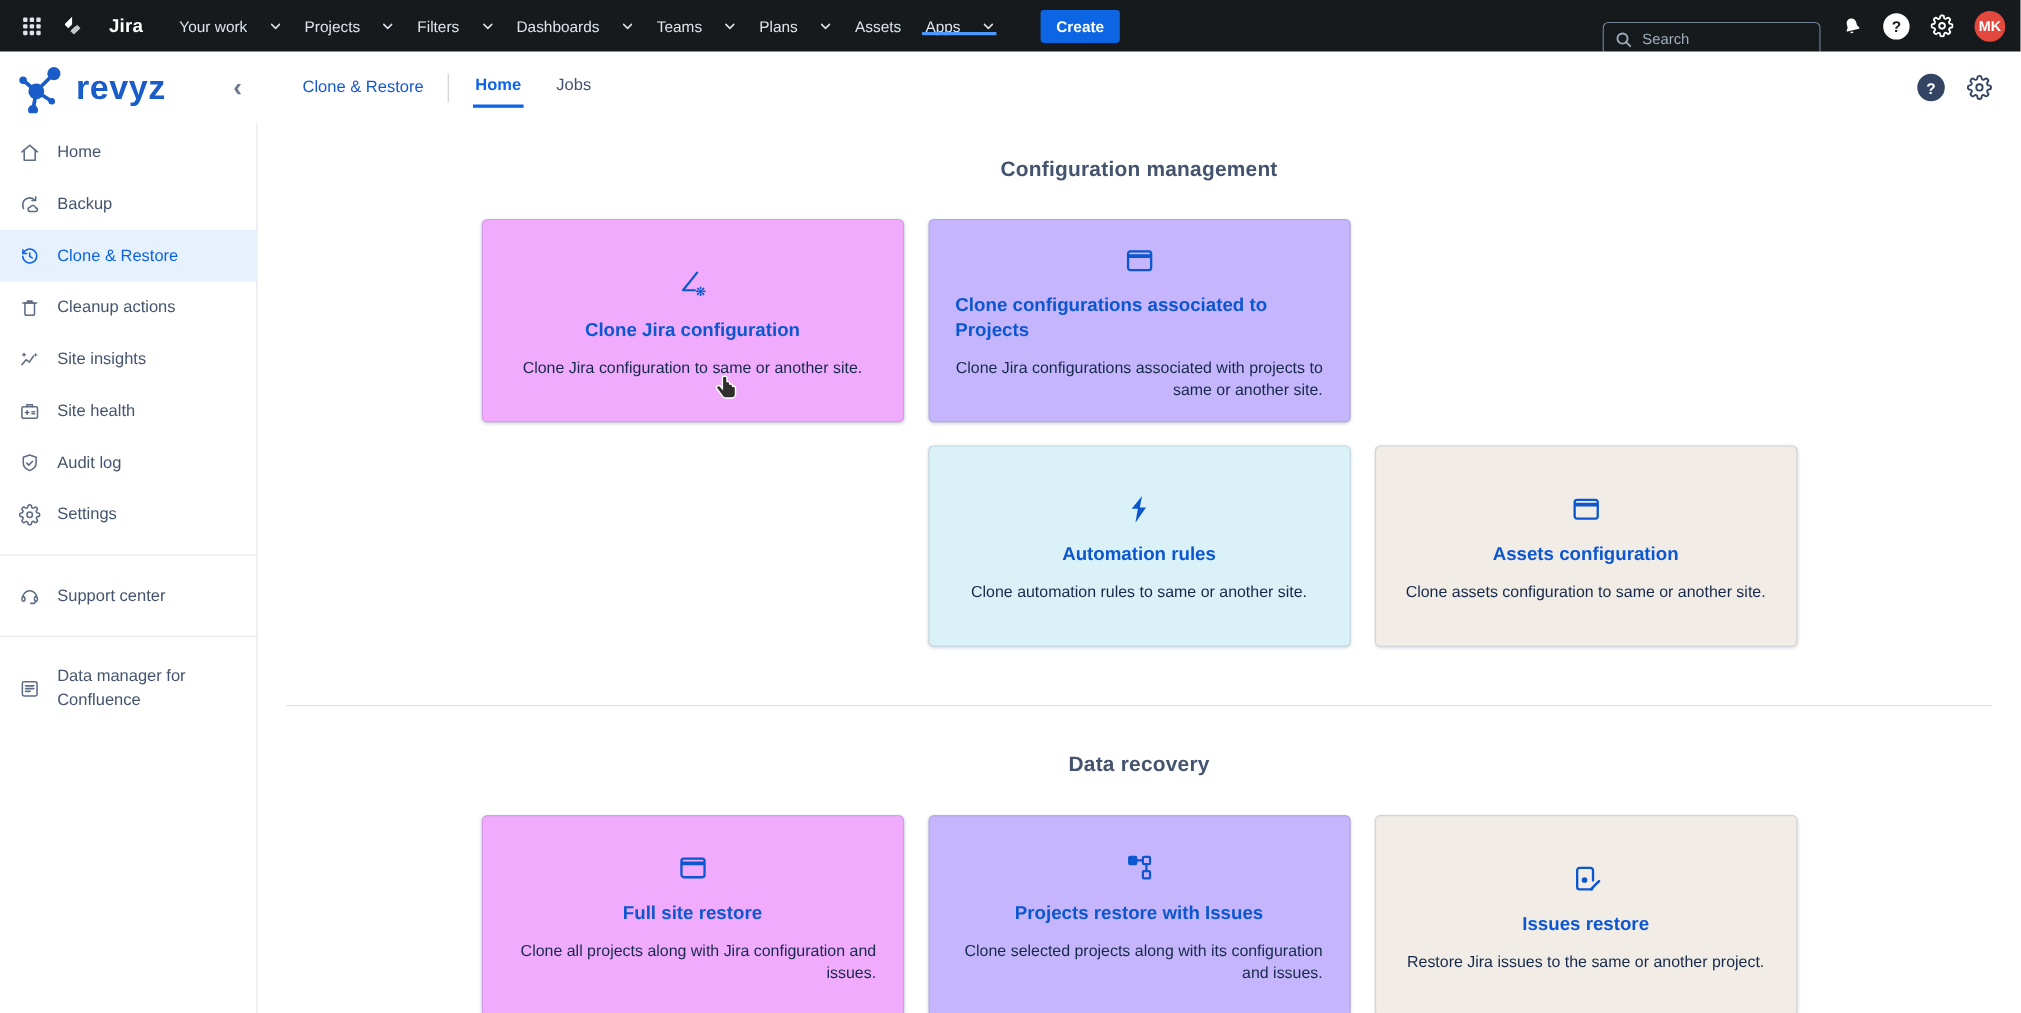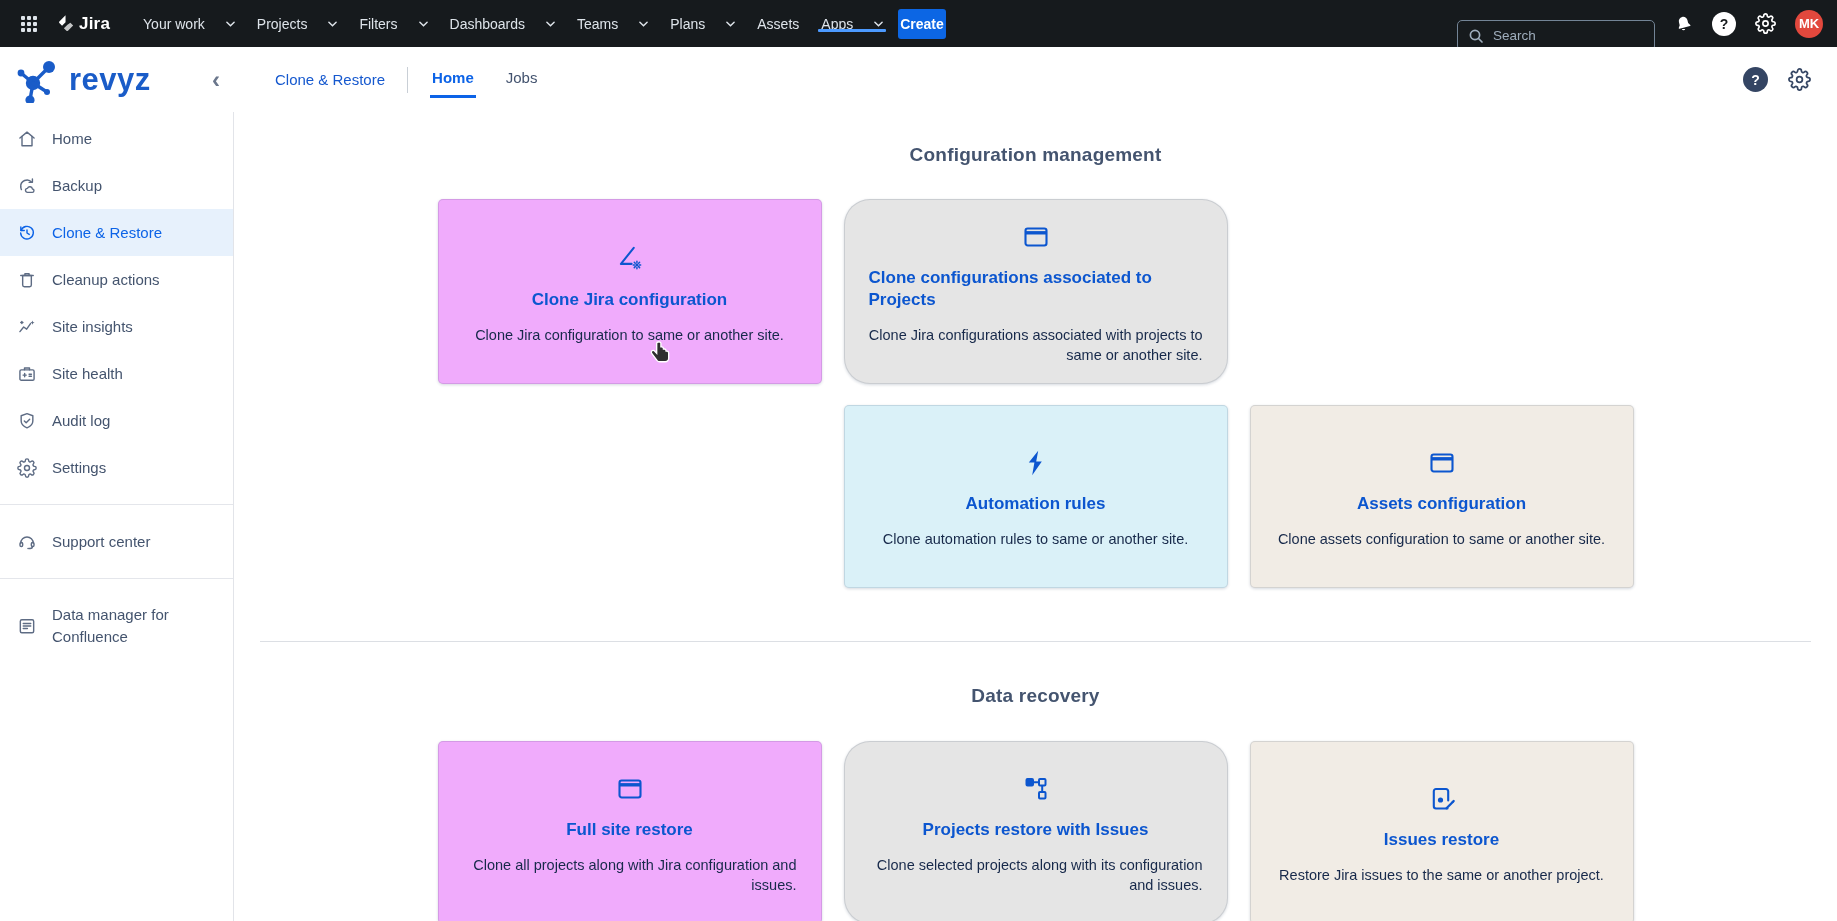--- a/index.html
+++ b/index.html
@@ -11,34 +11,34 @@
   }
   .page { width:1837px; height:921px; display:flex; flex-direction:column; position:relative; }
 
   
   .topbar {
     height:47px; flex:none; background:#161A1D; color:#DEE4EA;
     display:flex; align-items:stretch; padding:0 14px 0 12px;
   }
   .tb-left { display:flex; align-items:center; gap:4px; }
   .tb-iconbtn { display:flex; align-items:center; justify-content:center; width:34px; height:100%; cursor:pointer; }
-  .jira-logo { display:flex; align-items:center; gap:4px; padding:0 8px 0 4px; cursor:pointer; }
+  .jira-logo { display:flex; align-items:center; gap:24px; padding:0 8px 0 4px; cursor:pointer; }
   .jira-logo .jname { font-size:17px; font-weight:700; color:#fff; letter-spacing:.2px; }
   .topnav { display:flex; align-items:stretch; margin-left:10px; }
   .topnav-item {
     display:flex; align-items:center; gap:21px; padding:0 11px; font-size:14px;
     color:#DEE4EA; cursor:pointer; position:relative;
   }
   .topnav-item.active::after {
     content:""; position:absolute; left:8px; right:8px; bottom:0; height:3px; background:#4C9AFF; border-radius:1px;
   }
   .chev { width:9px; height:6px; flex:none; }
   .create-btn {
-    align-self:center; margin-left:0; background:#0C66E4; color:#fff; border:none;
-    font-family:inherit; font-size:14px; font-weight:600; padding:7px 2px; border-radius:3px; cursor:pointer;
+    align-self:center; margin-left:28px; background:#0C66E4; color:#fff; border:none;
+    font-family:inherit; font-size:14px; font-weight:600; padding:7px 14px; border-radius:3px; cursor:pointer;
   }
   .tb-right { margin-left:auto; display:flex; align-items:center; gap:19px; }
   .searchbox {
     width:198px; height:31px; border:1.5px solid #738496; border-radius:5px;
     display:flex; align-items:center; gap:7px; padding:0 10px; background:transparent;margin-top:24px;
   }
   .searchbox input {
     background:transparent; border:none; outline:none; color:#C7D1DB; font-family:inherit;
     font-size:13.5px; width:140px;
   }
@@ -91,21 +91,21 @@
   .card {
     min-height:183px; border-radius:5px; border:1px solid rgba(23,43,77,.13);
     box-shadow:0 1px 3px rgba(23,43,77,.18);
     padding:22px 24px 18px; display:flex; flex-direction:column; align-items:center; justify-content:center;
     cursor:pointer;
   }
   .card .icn { margin-bottom:15px; color:#0C56CF; display:flex; }
   .card h3 { margin:0 0 13px; font-size:17px; font-weight:700; color:#0C56CF; line-height:1.32; text-align:left; }
   .card p { margin:0; font-size:14.5px; color:#17294A; line-height:1.38; text-align:right; }
   .card-blue  { background:#f0abfc; }
-  .card-gray  { background:#e5e5e5;border-radius:26px; }
+  .card-gray  { background:#c4b5fd; }
   .card-beige { background:#F1ECE5; }
   .card-cyan  { background:#DAF1F8; }
   .col2 { grid-column:2; }
   .rule { height:1px; background:#DCDFE4; margin:53px 26px 0; }
   .cards.second { margin-top:34px; }
   .sec-title.second { margin-top:43px; }
 
   .hand-cursor { position:absolute; left:648px; top:338px; z-index:50; pointer-events:none; }
 </style>
 </head>

